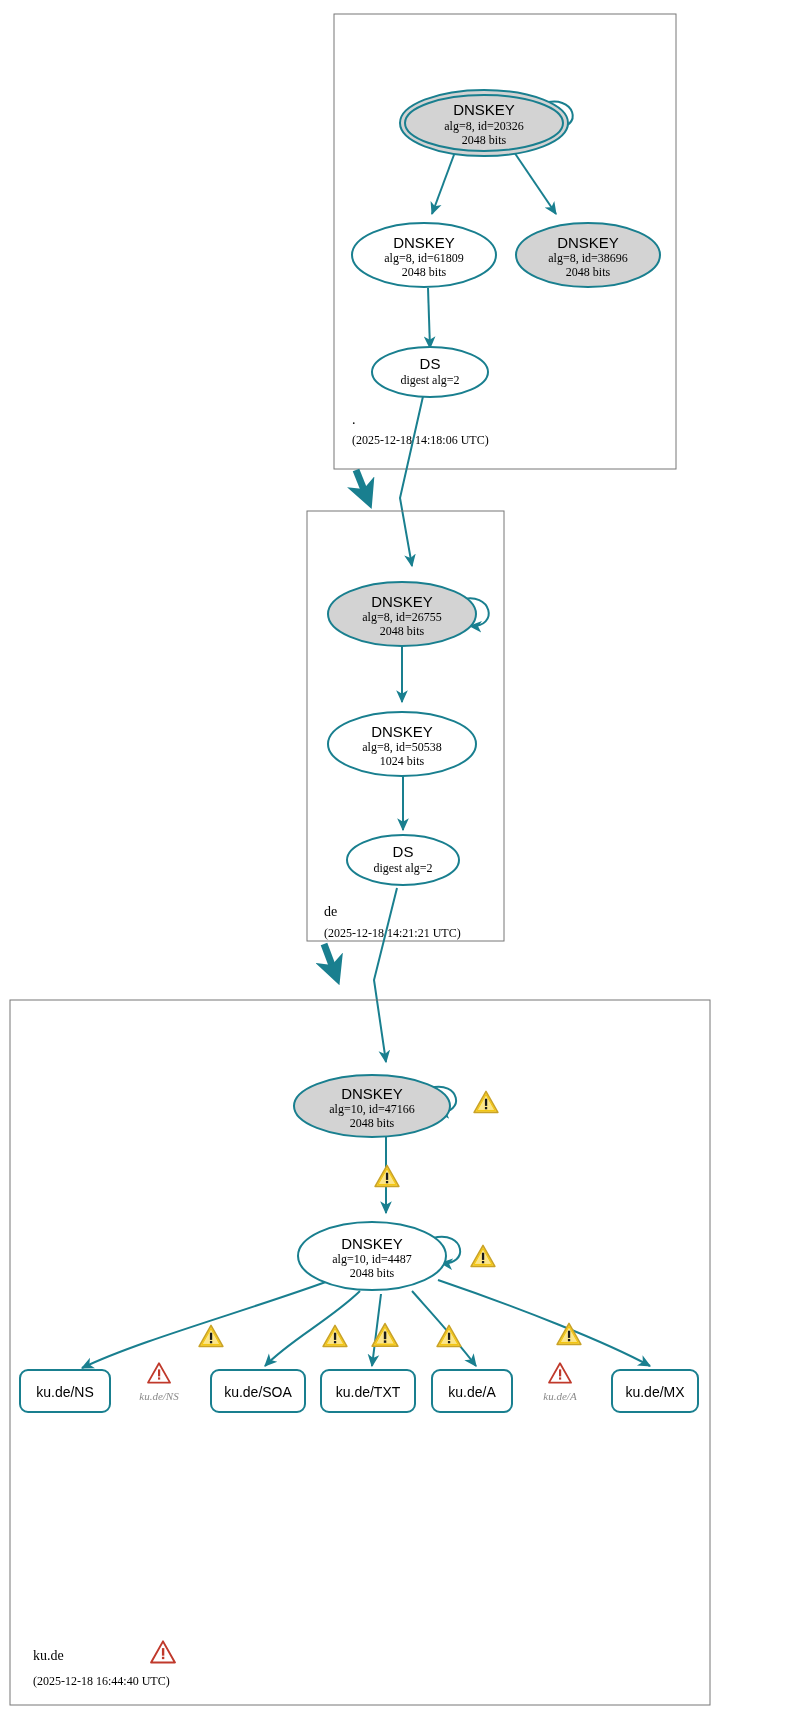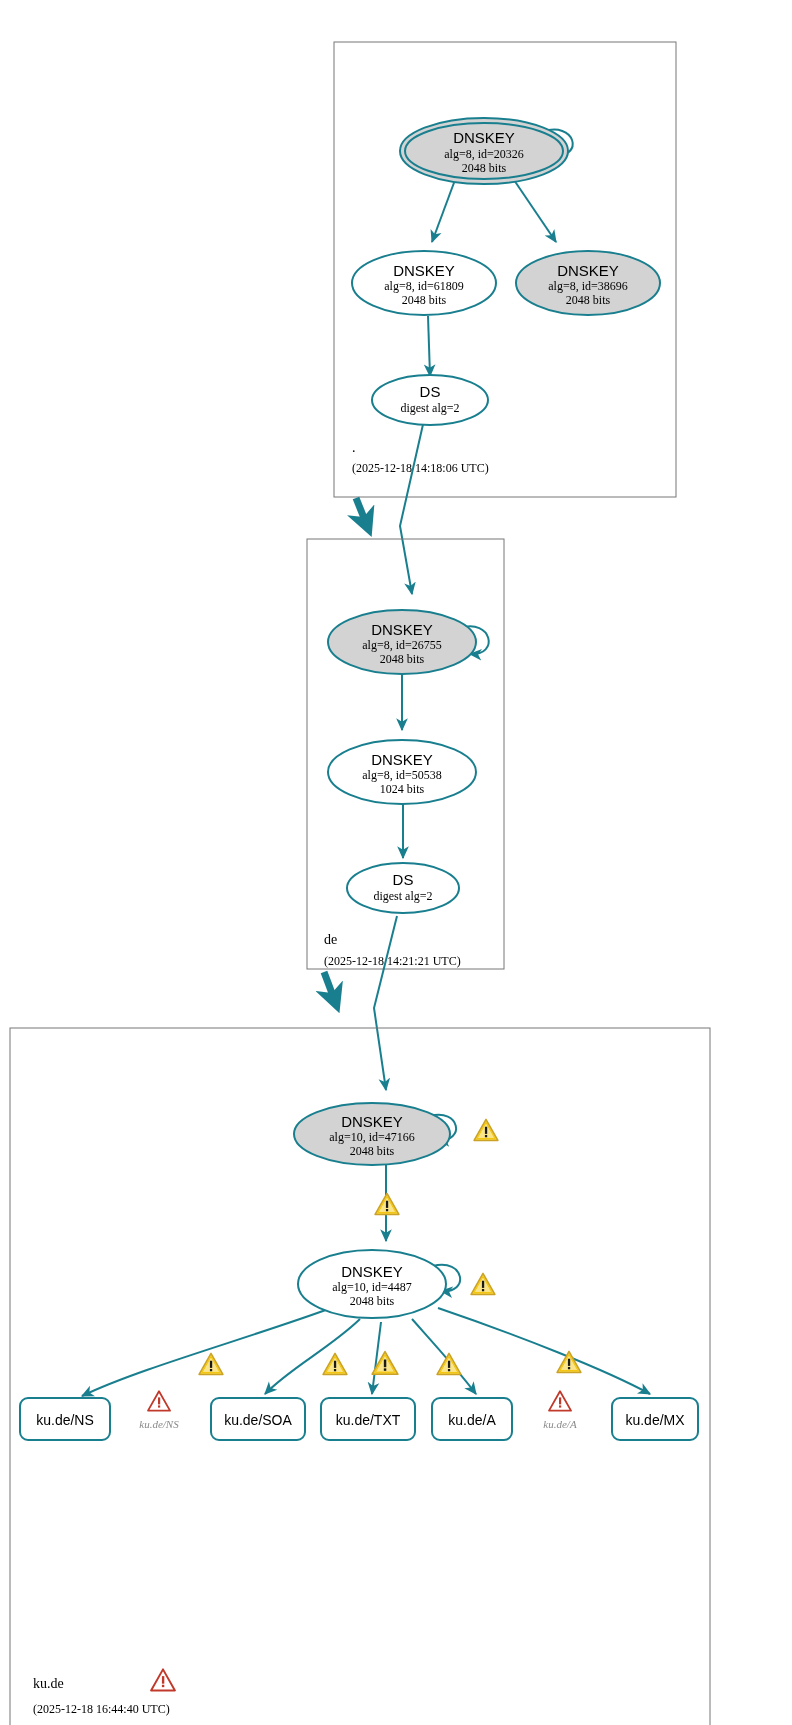--- a/index.html
+++ b/index.html
@@ -1,18 +1,18 @@
 <!DOCTYPE html>
 <html><head>
 <meta charset="utf-8">
 <style>
   html,body{margin:0;padding:0;background:#ffffff;}
   body{width:792px;height:1725px;position:relative;
        font-family:"Liberation Sans", sans-serif;overflow:hidden;}
-  #canvas{position:absolute;left:0;top:0;width:792px;height:1598px;margin-top:28px;}
+  #canvas{position:absolute;left:0;top:0;width:792px;height:1598px;}
   svg{position:absolute;left:0;top:0;}
   .zone-box{fill:none;stroke:#777777;stroke-width:1;}
   .node-ell{stroke:#197f8f;stroke-width:2;}
   .ell-white{fill:#ffffff;}
   .ell-grey{fill:#d3d3d3;}
   .edge{fill:none;stroke:#197f8f;stroke-width:2;}
   .edge-thick{fill:none;stroke:#197f8f;stroke-width:7;}
   .t-title{font-family:"Liberation Sans", sans-serif;font-size:15px;fill:#000;}
   .t-sub{font-family:"Liberation Serif", serif;font-size:12px;fill:#000;}
   .t-zone{font-family:"Liberation Serif", serif;font-size:14px;fill:#000;}

